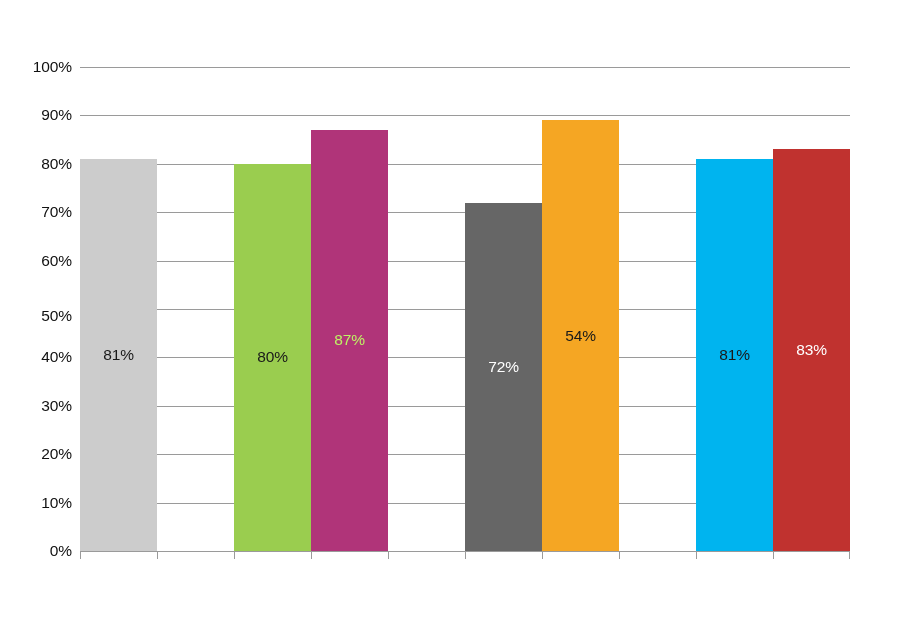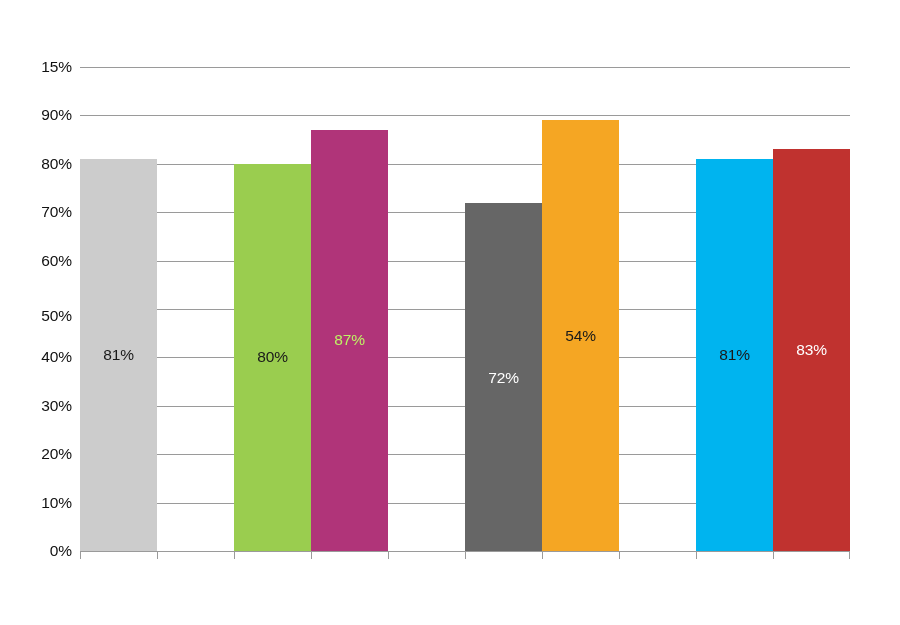--- a/index.html
+++ b/index.html
@@ -126,21 +126,21 @@
       <div class="y-label" style="top: 551px;">0%</div>
       <div class="y-label" style="top: 502.6px;">10%</div>
       <div class="y-label" style="top: 454.2px;">20%</div>
       <div class="y-label" style="top: 405.8px;">30%</div>
       <div class="y-label" style="top: 357.4px;">40%</div>
       <div class="y-label" style="top: 309px; margin-top: 7px;">50%</div>
       <div class="y-label" style="top: 260.6px;">60%</div>
       <div class="y-label" style="top: 212.2px;">70%</div>
       <div class="y-label" style="top: 163.8px;">80%</div>
       <div class="y-label" style="top: 115.4px;">90%</div>
-      <div class="y-label" style="top: 67px;">15%</div>
+      <div class="y-label" style="top: 67px;">100%</div>
     </div>
 
   <div class="plot">
     <div class="grid-layer">
         <div class="gridline" style="top: 435.6px;"></div>
         <div class="gridline" style="top: 387.2px;"></div>
         <div class="gridline" style="top: 338.8px;"></div>
         <div class="gridline" style="top: 290.4px;"></div>
         <div class="gridline" style="top: 242px;"></div>
         <div class="gridline" style="top: 193.6px;"></div>
@@ -153,21 +153,21 @@
         <div class="bar" style="left: 0px; width: 77px; height: 392.04px; background: rgb(204, 204, 204);">
           <div class="bar-label" style="color: rgb(26, 26, 26); top: 196.02px;">81%</div>
         </div>
         <div class="bar" style="left: 154px; width: 77px; height: 387.2px; background: rgb(154, 205, 79);">
           <div class="bar-label" style="color: rgb(26, 26, 26); top: 193.6px;">80%</div>
         </div>
         <div class="bar" style="left: 231px; width: 77px; height: 421.08px; background: rgb(176, 52, 121);">
           <div class="bar-label" style="color: #bef264; top: 210.54px;">87%</div>
         </div>
         <div class="bar" style="left: 385px; width: 77px; height: 348.48px; background: rgb(102, 102, 102);">
-          <div class="bar-label" style="color: rgb(255, 255, 255); top: 175px;">72%</div>
+          <div class="bar-label" style="color: rgb(255, 255, 255); top: 164px;">72%</div>
         </div>
         <div class="bar" style="left: 462px; width: 77px; height: 430.76px; background: rgb(245, 166, 35);">
           <div class="bar-label" style="color: rgb(26, 26, 26); top: 215.38px;">54%</div>
         </div>
         <div class="bar" style="left: 616px; width: 77px; height: 392.04px; background: rgb(0, 180, 239);">
           <div class="bar-label" style="color: rgb(26, 26, 26); top: 196.02px;">81%</div>
         </div>
         <div class="bar" style="left: 693px; width: 77px; height: 401.72px; background: rgb(192, 50, 47);">
           <div class="bar-label" style="color: rgb(255, 255, 255); top: 200.86px;">83%</div>
         </div>

